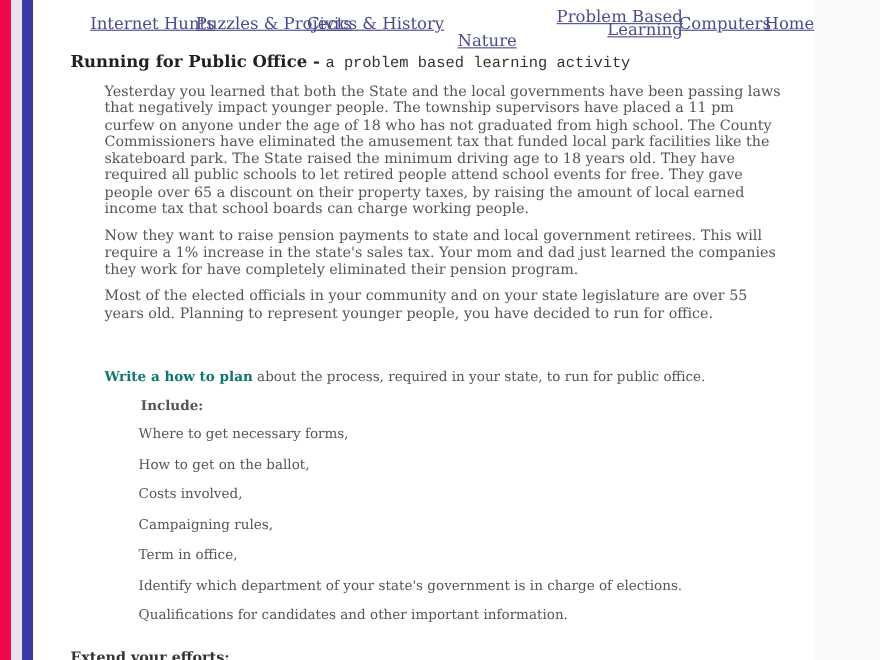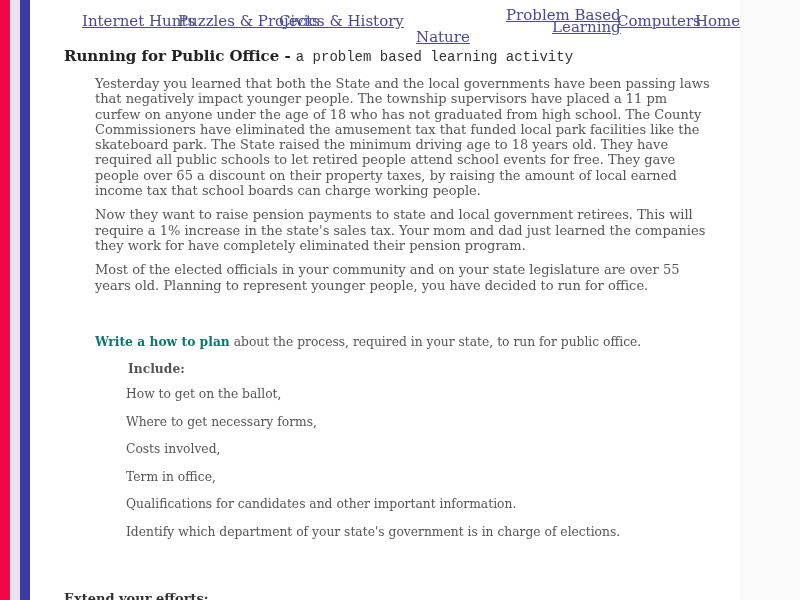--- a/index.html
+++ b/index.html
@@ -164,23 +164,24 @@
   </div>
 
 
   <div class="p-write p-abs">
     <span class="strong">Write a how to plan</span><span> about the process, required in your state, to run for public office.</span>
   </div>
 
   <div class="p-include p-abs strong">Include:</div>
 
   <ul class="list">
+    <li>Where to get necessary forms,</li>
     <li>How to get on the ballot,</li>
-    <li>Where to get necessary forms,</li>
     <li>Costs involved,</li>
+    <li>Campaigning rules,</li>
     <li>Term in office,</li>
+    <li>Identify which department of your state's government is in charge of elections.</li>
     <li>Qualifications for candidates and other important information.</li>
-    <li>Identify which department of your state's government is in charge of elections.</li>
   </ul>
 
   <div class="extend">Extend your efforts:</div>
 
 </div>
 
 </body></html>

